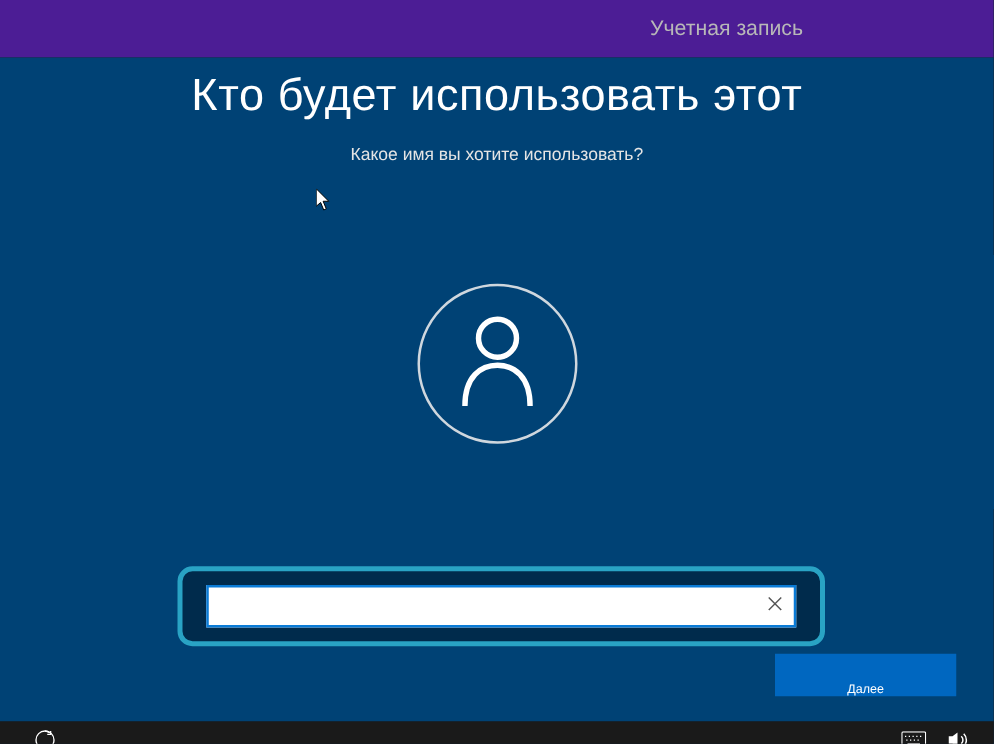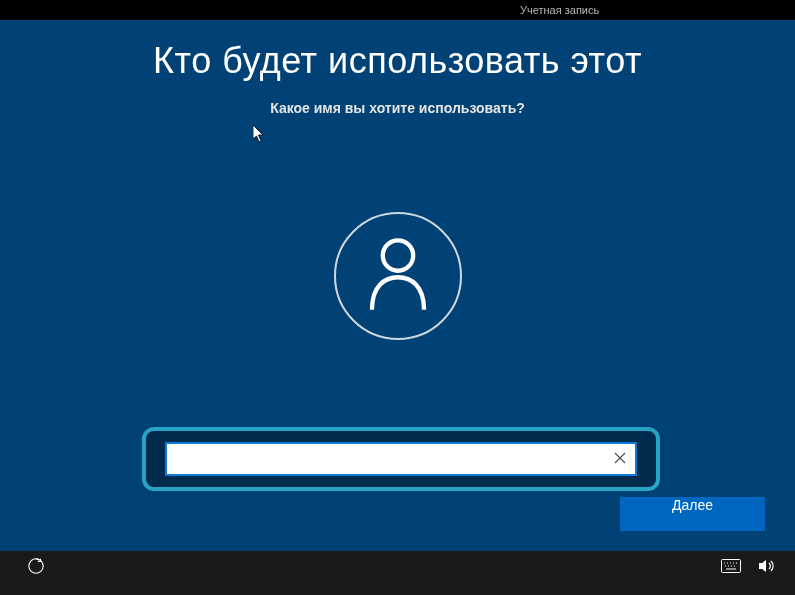--- a/index.html
+++ b/index.html
@@ -1,29 +1,29 @@
 <!DOCTYPE html>
 <html><head>
   <meta charset="utf-8">
   <style>
     * { margin: 0; padding: 0; box-sizing: border-box; }
     html, body { width: 795px; height: 595px; overflow: hidden; font-family: "Segoe UI", Arial, sans-serif; }
     body { background: #1a1a1a; position: relative; }
-    .top-bar { height: 20px; background: #000000; display: flex; align-items: center; justify-content: center; color: #b8b8b8; font-size: 11px; position: relative; }
+    .top-bar { height: 46px; background: #4c1d95; display: flex; align-items: center; justify-content: center; color: #b8b8b8; font-size: 17px; position: relative; }
     .top-bar-label { position: absolute; left: 520px; }
-    .main-area { background: #004275; height: 531px; position: relative; color: white; text-align: center; padding-top: 19px; }
+    .main-area { background: #004275; height: 531px; position: relative; color: white; text-align: center; padding-top: 8px; }
     .heading { font-size: 36px; font-weight: 300; line-height: 1.2; letter-spacing: 0.5px; }
-    .subheading { font-size: 14px; font-weight: 700; margin-top: 18px; color: #e5e5e5; }
+    .subheading { font-size: 14px; font-weight: 400; margin-top: 18px; color: #e5e5e5; }
     .avatar-circle { width: 128px; height: 128px; border: 2px solid #cfd7de; border-radius: 50%; margin: 96px auto 0; display: flex; align-items: center; justify-content: center; }
     .avatar-circle svg { width: 66px; height: 76px; }
     .input-highlight { position: absolute; left: 142px; top: 407px; width: 518px; height: 64px; border: 4px solid #29a3c4; border-radius: 12px; background: rgba(0,0,0,0.35); display: flex; align-items: center; justify-content: center; }
     .input-wrap { position: relative; width: 472px; height: 34px; background: #ffffff; border: 2px solid #0a7bd6; display: flex; align-items: center; }
     .input-wrap input { flex: 1; border: none; outline: none; height: 100%; padding: 0 8px; font-size: 14px; background: transparent; }
     .clear-btn { width: 30px; height: 30px; display: flex; align-items: center; justify-content: center; cursor: pointer; color: #555; }
-    .next-btn { position: absolute; right: 30px; bottom: 20px; width: 145px; height: 34px; background: #0067c0; color: white; font-size: 14px; display: flex; align-items: flex-start; justify-content: center; cursor: pointer; }
+    .next-btn { position: absolute; right: 30px; bottom: 20px; width: 145px; height: 34px; background: #0067c0; color: white; font-size: 10px; display: flex; align-items: flex-end; justify-content: center; cursor: pointer; }
     .bottom-bar { height: 34px; background: #1a1a1a; display: flex; align-items: center; padding: 0 14px; color: #e5e5e5; }
     .bottom-bar .spacer { flex: 1; }
     .bottom-bar .icon-btn { width: 28px; height: 28px; display: flex; align-items: center; justify-content: center; cursor: pointer; margin-left: 8px; }
     .cursor { position: absolute; left: 253px; top: 105px; width: 12px; height: 18px; pointer-events: none; }
   </style>
 </head>
 <body>
 
 <div class="top-bar">
   <span class="top-bar-label">Учетная запись</span>

